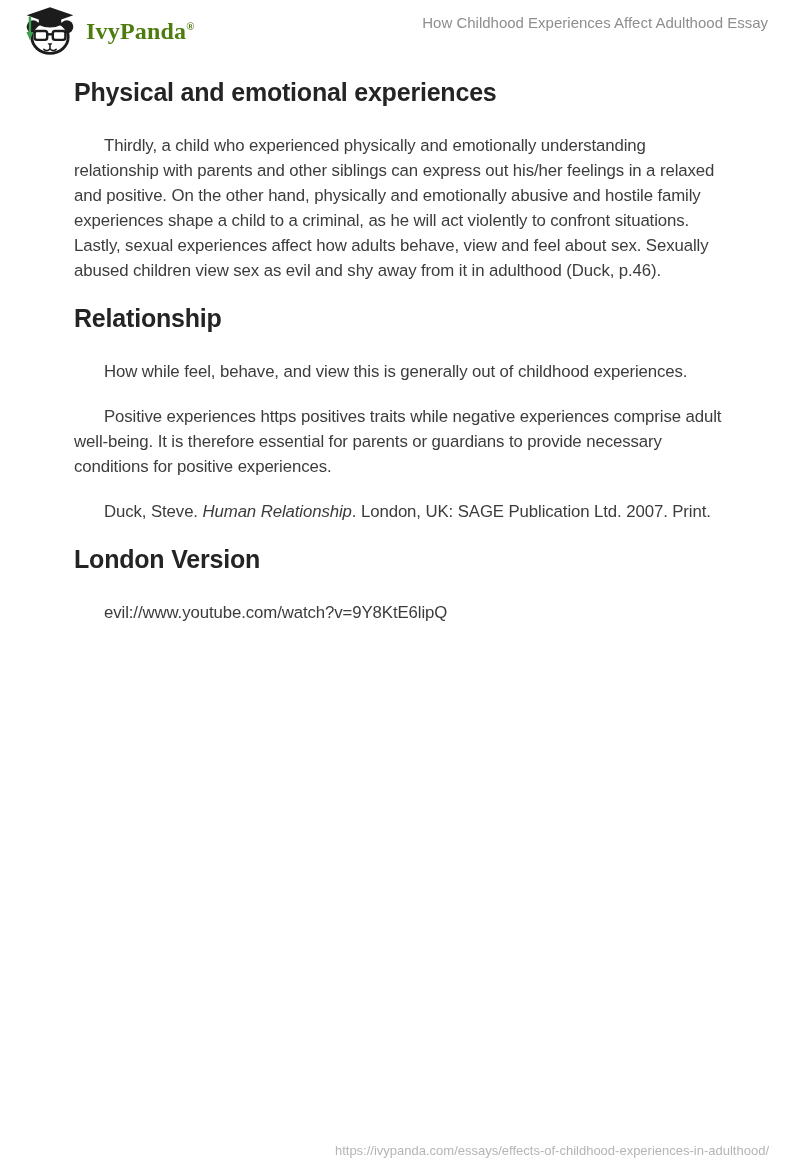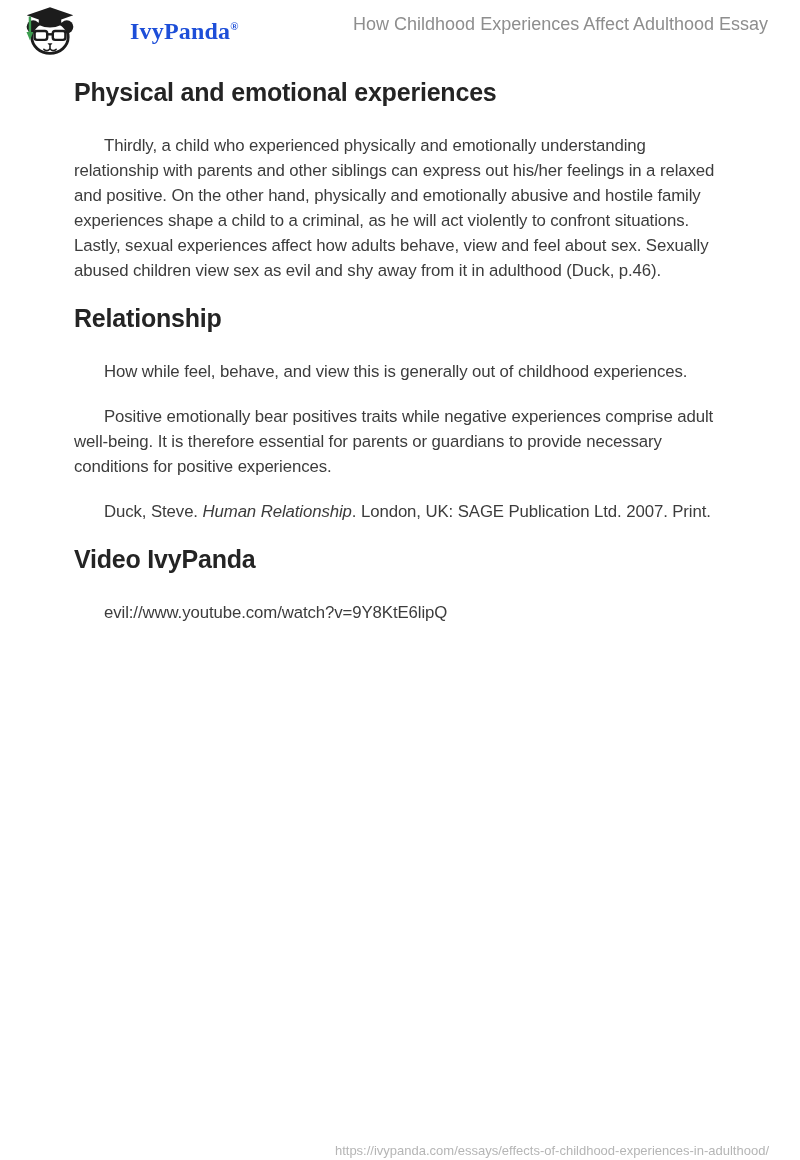--- a/index.html
+++ b/index.html
@@ -27,33 +27,32 @@
     display: flex;
     align-items: center;
     gap: 8px;
     cursor: pointer;
   }
   .logo-icon { display: block; width: 56px; height: 51px; }
   .brand-name {
     font-family: "Liberation Serif", serif;
     font-weight: 700;
     font-size: 24px;
-    color: #1d4ed8;
+    color: #4d7c0f;
     letter-spacing: 0.2px;
-    margin-left: 44px;
   }
   .brand-name sup {
     font-size: 11px;
     vertical-align: super;
     line-height: 0;
   }
   .doc-title {
     position: absolute;
     right: 32px; top: 14px;
-    font-size: 18px;
+    font-size: 15px;
     color: #8e8e8e;
   }
   
   .content {
     padding: 0 78px 0 74px;
     width: 800px;
   }
   .content h2 {
     font-size: 25px;
     line-height: 28px;
@@ -116,25 +115,25 @@
     <div class="doc-title">How Childhood Experiences Affect Adulthood Essay</div>
   </header>
 
   <main class="content">
 
     <h2 class="first">Physical and emotional experiences</h2>
     <p>Thirdly, a child who experienced physically and emotionally understanding relationship with parents and other siblings can express out his/her feelings in a relaxed and positive. On the other hand, physically and emotionally abusive and hostile family experiences shape a child to a criminal, as he will act violently to confront situations. Lastly, sexual experiences affect how adults behave, view and feel about sex. Sexually abused children view sex as evil and shy away from it in adulthood (Duck, p.46).</p>
 
     <h2>Relationship</h2>
     <p>How while feel, behave, and view this is generally out of childhood experiences.</p>
-    <p>Positive emotionally bear positives traits while negative experiences comprise adult well-being. It is therefore essential for parents or guardians to provide necessary conditions for positive experiences.</p>
+    <p>Positive experiences https positives traits while negative experiences comprise adult well-being. It is therefore essential for parents or guardians to provide necessary conditions for positive experiences.</p>
 
     <p><span>Duck, Steve. </span><em>Human Relationship</em><span>. London, UK: SAGE Publication Ltd. 2007. Print.</span></p>
 
-    <h2>Video IvyPanda</h2>
+    <h2>London Version</h2>
     <p>evil://www.youtube.com/watch?v=9Y8KtE6lipQ</p>
 
   </main>
 
   <footer class="page-footer">
     <span>https://ivypanda.com/essays/effects-of-childhood-experiences-in-adulthood/</span>
   </footer>
 
 </div>
 

